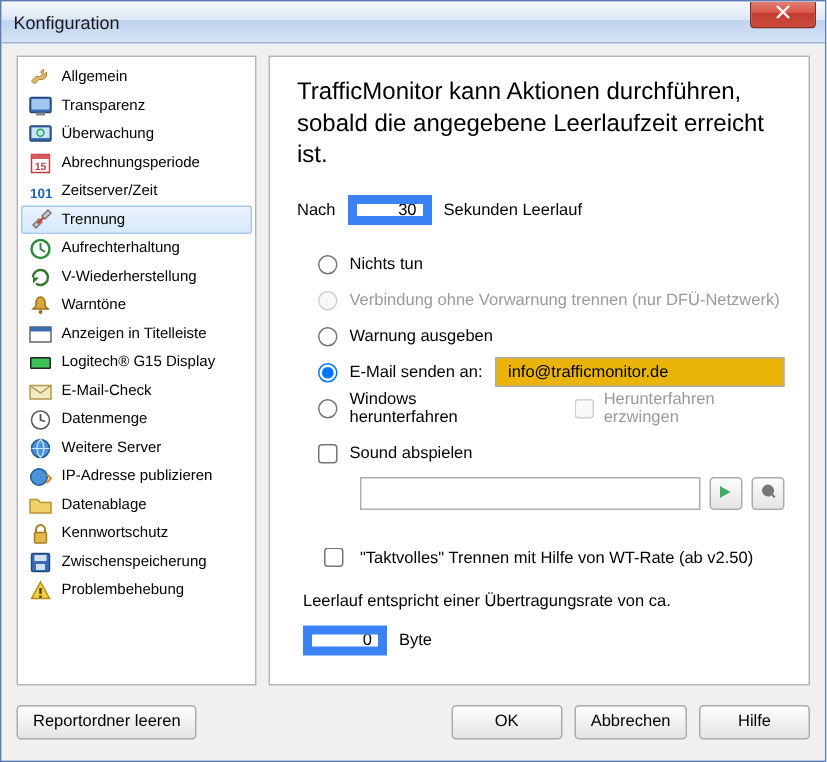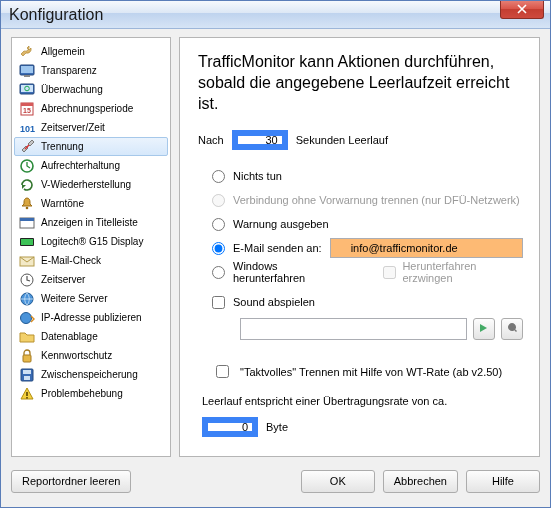--- a/index.html
+++ b/index.html
@@ -16,21 +16,21 @@
   }
 
   .titlebar {
     height: 28px;
     background: linear-gradient(to bottom, #f6f9fd 0%, #dce7f5 45%, #bfd3ee 46%, #d6e4f5 100%);
     border-bottom: 1px solid #9db6d9;
     display: flex; align-items: center;
     padding: 0 6px 0 8px;
     position: relative;
   }
-  .titlebar .title { font-size: 16px; color: #1a1a1a; flex: 1; }
+  .titlebar .title { font-size: 12px; color: #1a1a1a; flex: 1; }
   .close-btn {
     width: 44px; height: 18px;
     border-radius: 0 0 3px 3px;
     background: linear-gradient(to bottom, #e57e73 0%, #d9564a 45%, #c33d30 46%, #ce4a3e 100%);
     border: 1px solid #8b2e25;
     border-top: none;
     display: flex; align-items: center; justify-content: center;
     position: absolute; right: 6px; top: 0;
     cursor: pointer;
   }
@@ -100,22 +100,22 @@
     display: flex; align-items: center;
     gap: 8px;
     min-height: 24px;
   }
   .opt-row.disabled { color: #9a9a9a; }
   .opt-row input[type="radio"], .opt-row input[type="checkbox"] { margin: 0; width: 13px; height: 13px; }
   .opt-row .text-input {
     flex: 1;
     height: 20px;
     border: 1px solid #abadb3;
-    background: #fdba74;
-    padding: 0 20px;
+    background: #eab308;
+    padding: 0 8px;
     font: inherit;
   }
   .sub-check { margin-left: 28px; display: flex; align-items: center; gap: 6px; color: #9a9a9a; }
 
   .sound-row { margin-top: 6px; }
   .sound-path {
     display: flex; align-items: center; gap: 6px;
     margin-left: 28px; margin-top: 4px;
   }
   .sound-path .text-input { flex: 1; height: 22px; border: 1px solid #abadb3; }
@@ -292,21 +292,21 @@
           <span class="lbl">E-Mail-Check</span>
         </div>
 
         <div class="side-item">
           <span class="ico">
               <svg width="16" height="16">
                 <circle cx="8" cy="8" r="6" fill="#fff" stroke="#555"></circle>
                 <path d="M8 4v4l3 1" stroke="#555" stroke-width="1.2" fill="none"></path>
               </svg>
             </span>
-          <span class="lbl">Zeitserver</span>
+          <span class="lbl">Datenmenge</span>
         </div>
 
         <div class="side-item">
           <span class="ico">
               <svg width="16" height="16">
                 <circle cx="8" cy="8" r="6" fill="#4a93d9" stroke="#1f5a95"></circle>
                 <path d="M2 8h12M8 2c3 3 3 9 0 12M8 2c-3 3-3 9 0 12" stroke="#cfe6f9" stroke-width="0.8" fill="none"></path>
               </svg>
             </span>
           <span class="lbl">Weitere Server</span>

